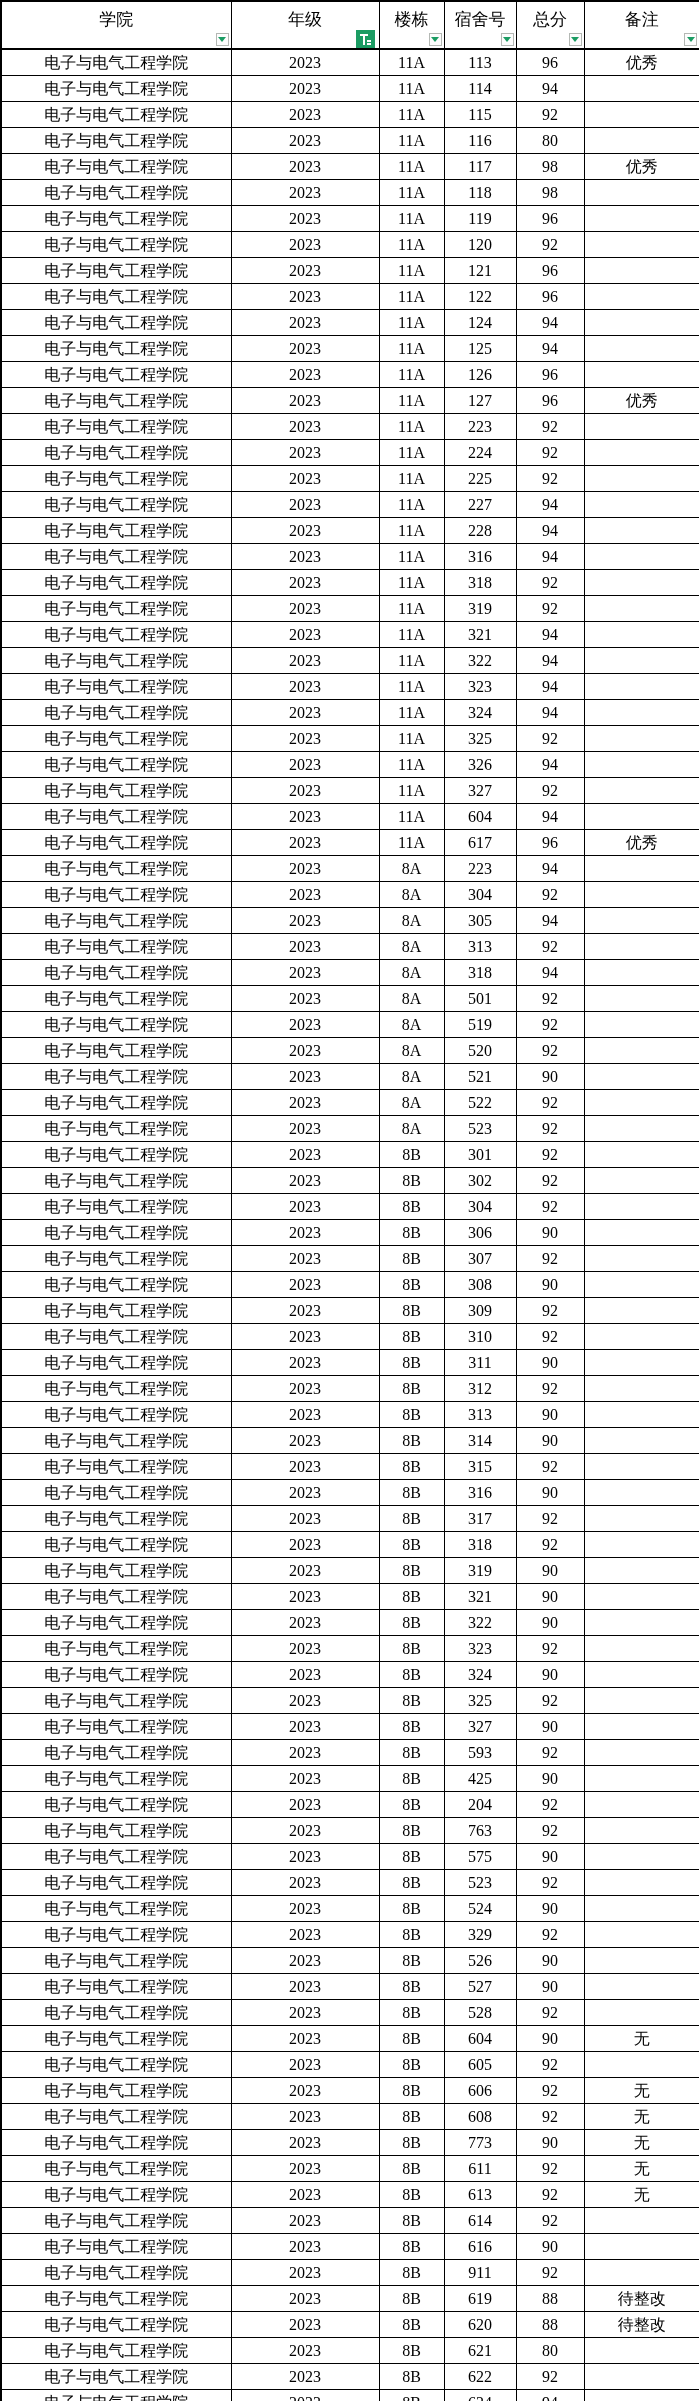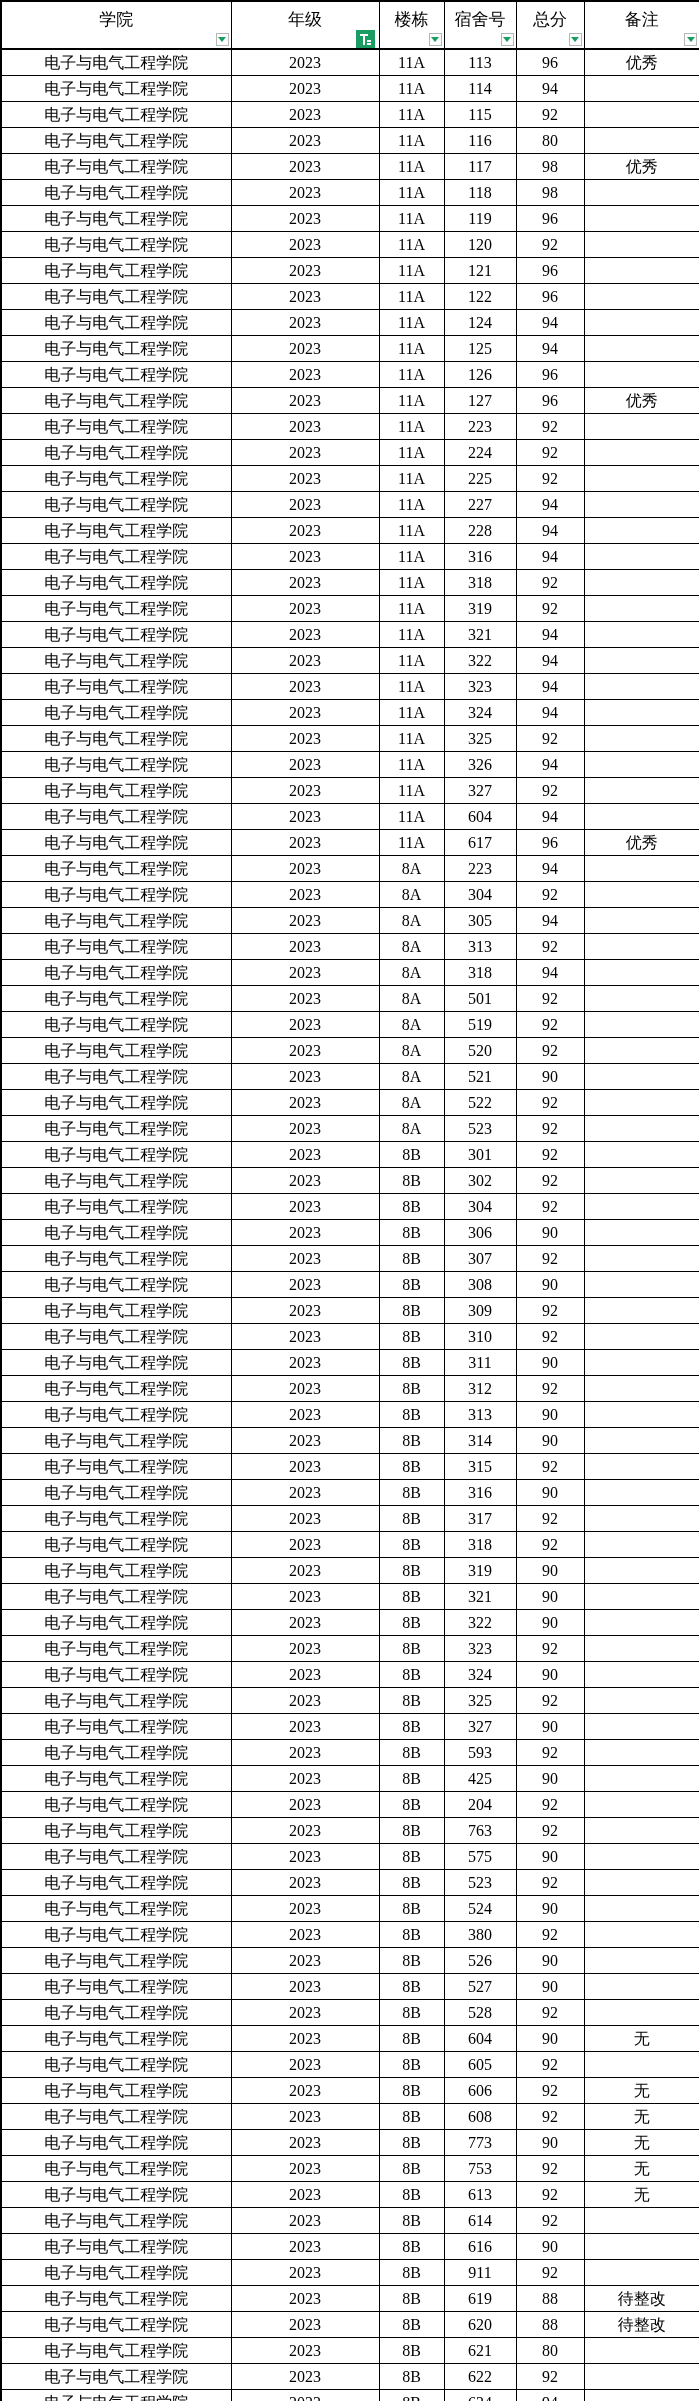--- a/index.html
+++ b/index.html
@@ -706,21 +706,21 @@
         <td>2023</td>
         <td>8B</td>
         <td>524</td>
         <td>90</td>
         <td></td>
       </tr>
       <tr>
         <td>电子与电气工程学院</td>
         <td>2023</td>
         <td>8B</td>
-        <td>380</td>
+        <td>329</td>
         <td>92</td>
         <td></td>
       </tr>
       <tr>
         <td>电子与电气工程学院</td>
         <td>2023</td>
         <td>8B</td>
         <td>526</td>
         <td>90</td>
         <td></td>
@@ -778,21 +778,21 @@
         <td>2023</td>
         <td>8B</td>
         <td>773</td>
         <td>90</td>
         <td>无</td>
       </tr>
       <tr>
         <td>电子与电气工程学院</td>
         <td>2023</td>
         <td>8B</td>
-        <td>753</td>
+        <td>611</td>
         <td>92</td>
         <td>无</td>
       </tr>
       <tr>
         <td>电子与电气工程学院</td>
         <td>2023</td>
         <td>8B</td>
         <td>613</td>
         <td>92</td>
         <td>无</td>

